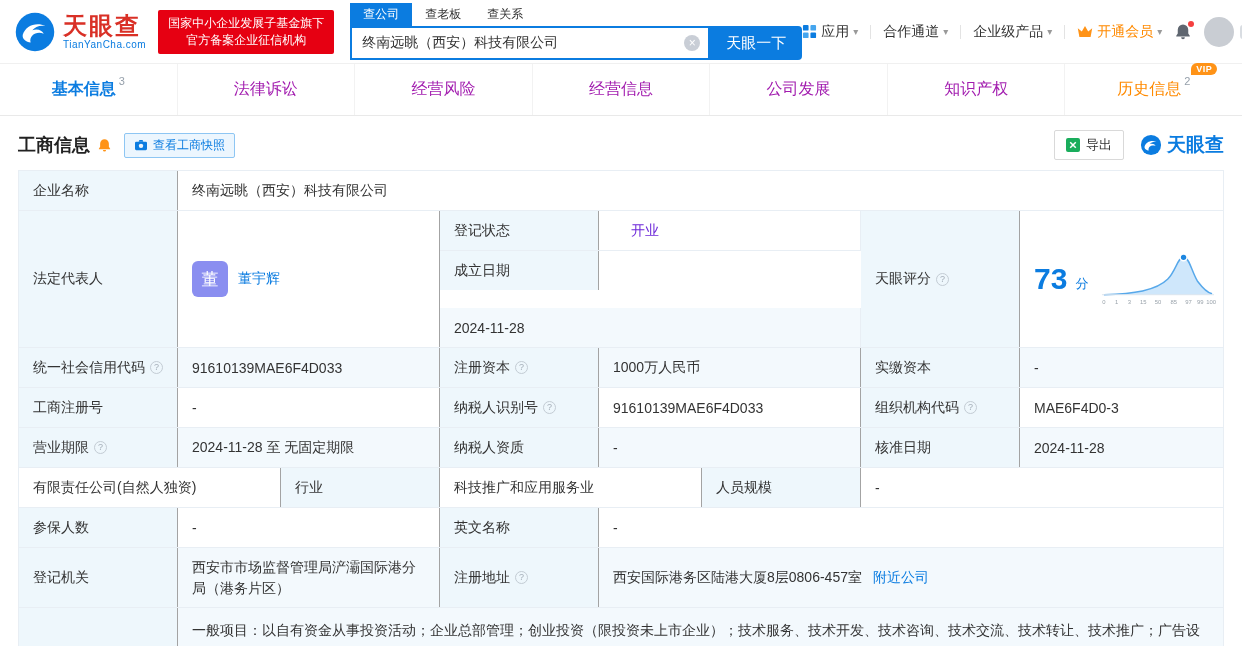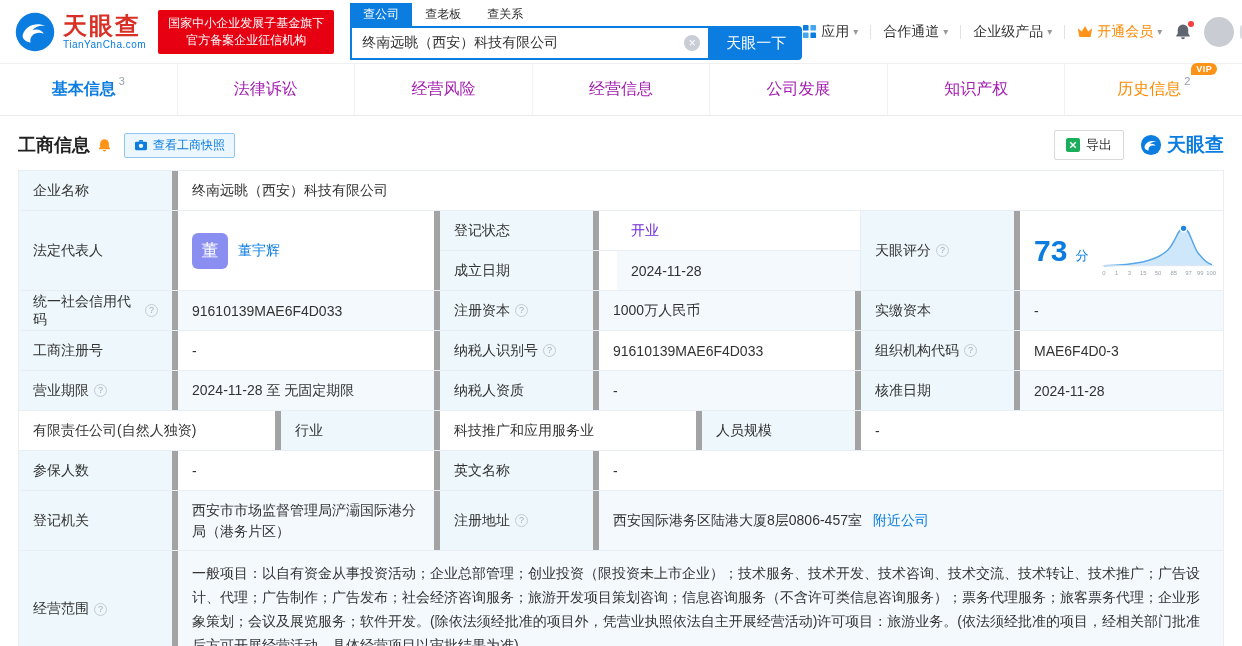--- a/index.html
+++ b/index.html
@@ -48,30 +48,30 @@
   .section-bell{margin-left:7px;display:flex;}
   .snapshot-btn{margin-left:12px;display:flex;align-items:center;gap:5px;font-size:12px;color:#0b7ce0;background:#ecf6fe;border:1px solid #8ec6f3;border-radius:2px;padding:3px 9px;cursor:pointer;font-family:inherit;}
   .head-right{margin-left:auto;display:flex;align-items:center;gap:16px;}
   .export-btn{display:flex;align-items:center;gap:6px;font-size:13px;color:#333;background:#fff;border:1px solid #d9d9d9;border-radius:2px;padding:5px 11px;cursor:pointer;font-family:inherit;}
   .watermark{display:flex;align-items:center;gap:5px;color:#0b7ce0;font-size:19px;font-weight:bold;}
 
   
   .info-table{margin:0 18px;border:1px solid #e8eef4;}
   .trow{display:flex;border-bottom:1px solid #e8eef4;}
   .trow:last-child{border-bottom:0;}
-  .cell{display:flex;align-items:center;padding:0 14px;border-right:6px solid #a3a3a3;min-height:39px;font-size:14px;gap:5px;}
+  .cell{display:flex;align-items:center;padding:0 14px;border-right:1px solid #a3a3a3;min-height:39px;font-size:14px;gap:5px;}
   .trow > .cell:last-child{border-right:0;}
   .lbl{width:159px;background:#eef7fc;flex-shrink:0;color:#333;}
   .v1{width:262px;flex-shrink:0;}
   .v3{flex:1;min-width:0;}
   .white{background:#fff;}
   .tint{background:#f3f9fd;}
   .mid{display:flex;flex-direction:column;width:421px;flex-shrink:0;}
   .subrow{display:flex;flex:1;gap:18px;}
-  .subrow + .subrow{border-top:1px solid #e8eef4;}
+  .subrow + .subrow{border-top:1px solid #e8eef4;flex-direction:column;}
   .subrow .cell{flex-shrink:0;}
   .subrow .cell:last-child{border-right:1px solid #e8eef4;flex:1;width:auto;}
   .q{width:13px;height:13px;border-radius:50%;border:1px solid #c3ccd4;color:#a4aeb8;font-size:9px;display:inline-flex;align-items:center;justify-content:center;flex-shrink:0;cursor:pointer;line-height:1;}
   .blue-link{color:#0b7ce0;cursor:pointer;text-decoration:none;}
   .green{color:#6d28d9;}
   .rep-cell{gap:10px;}
   .rep-avatar{width:36px;height:36px;border-radius:6px;background:#8a8ef0;color:#fff;font-size:17px;display:flex;align-items:center;justify-content:center;flex-shrink:0;}
   .score-cell{gap:8px;padding-right:6px;}
   .score-num{font-size:30px;font-weight:bold;color:#0b7ce0;line-height:1;}
   .score-unit{font-size:13px;color:#0b7ce0;align-self:center;margin-top:10px;}

